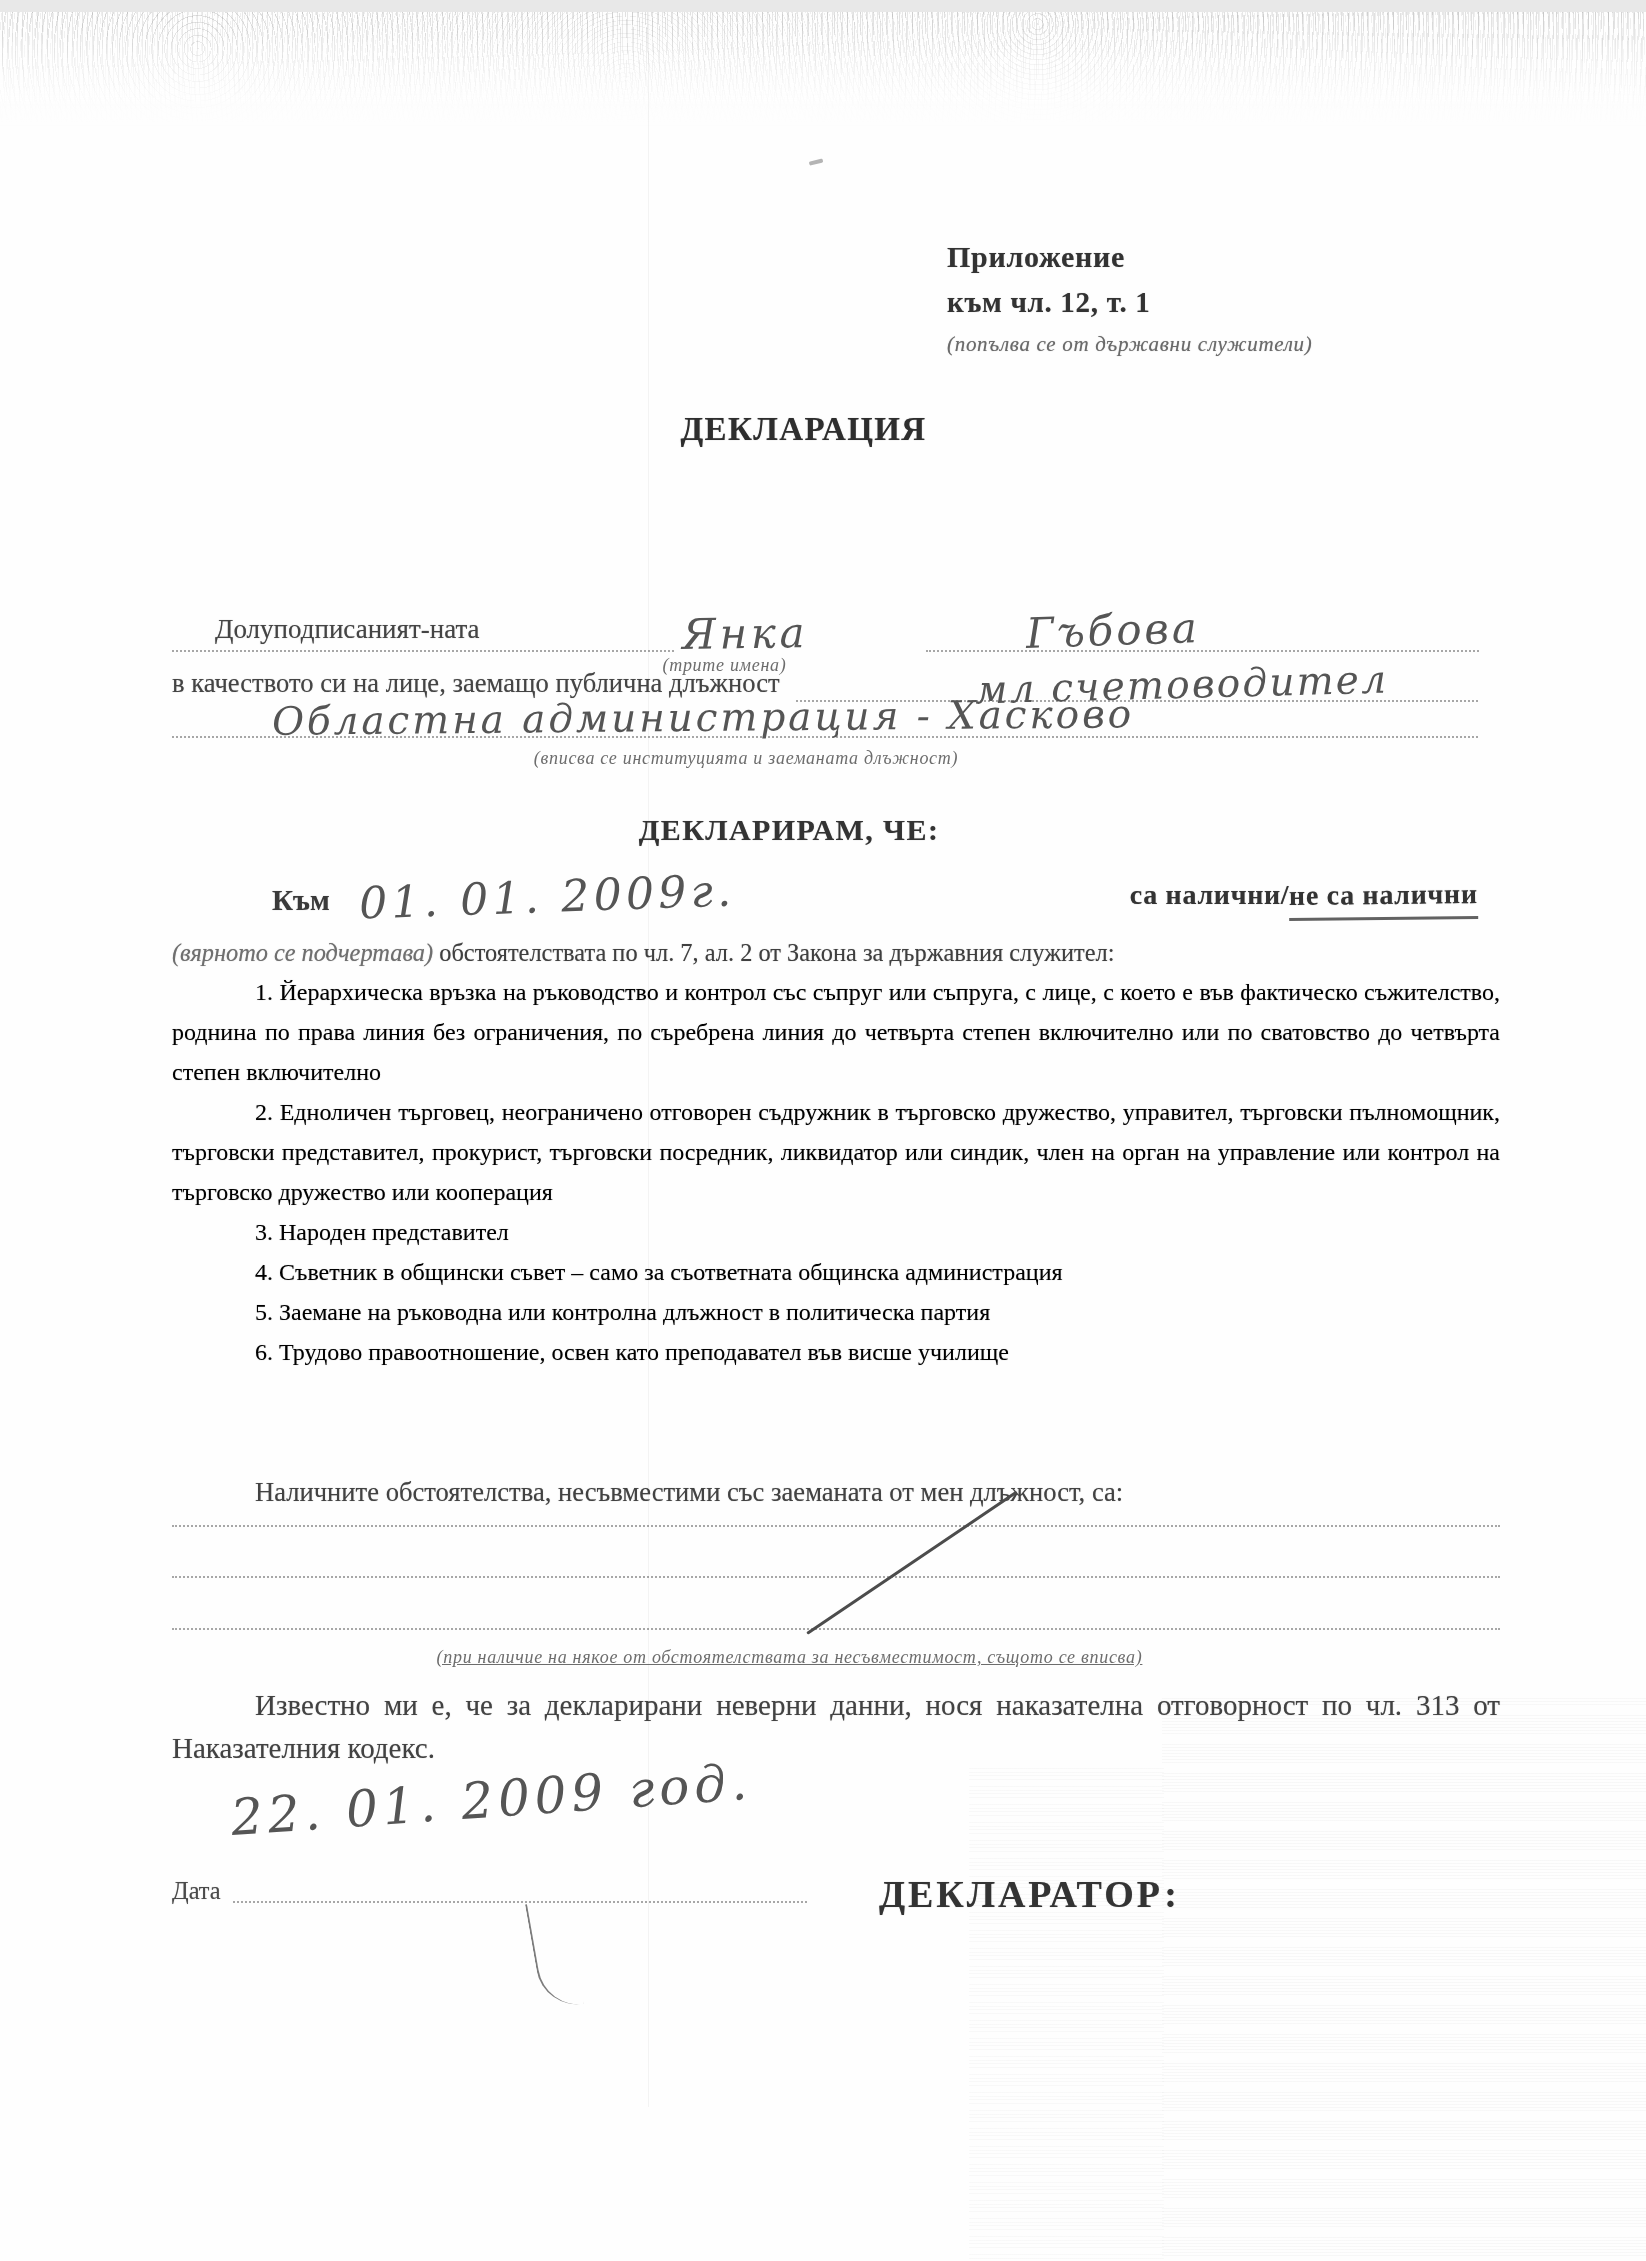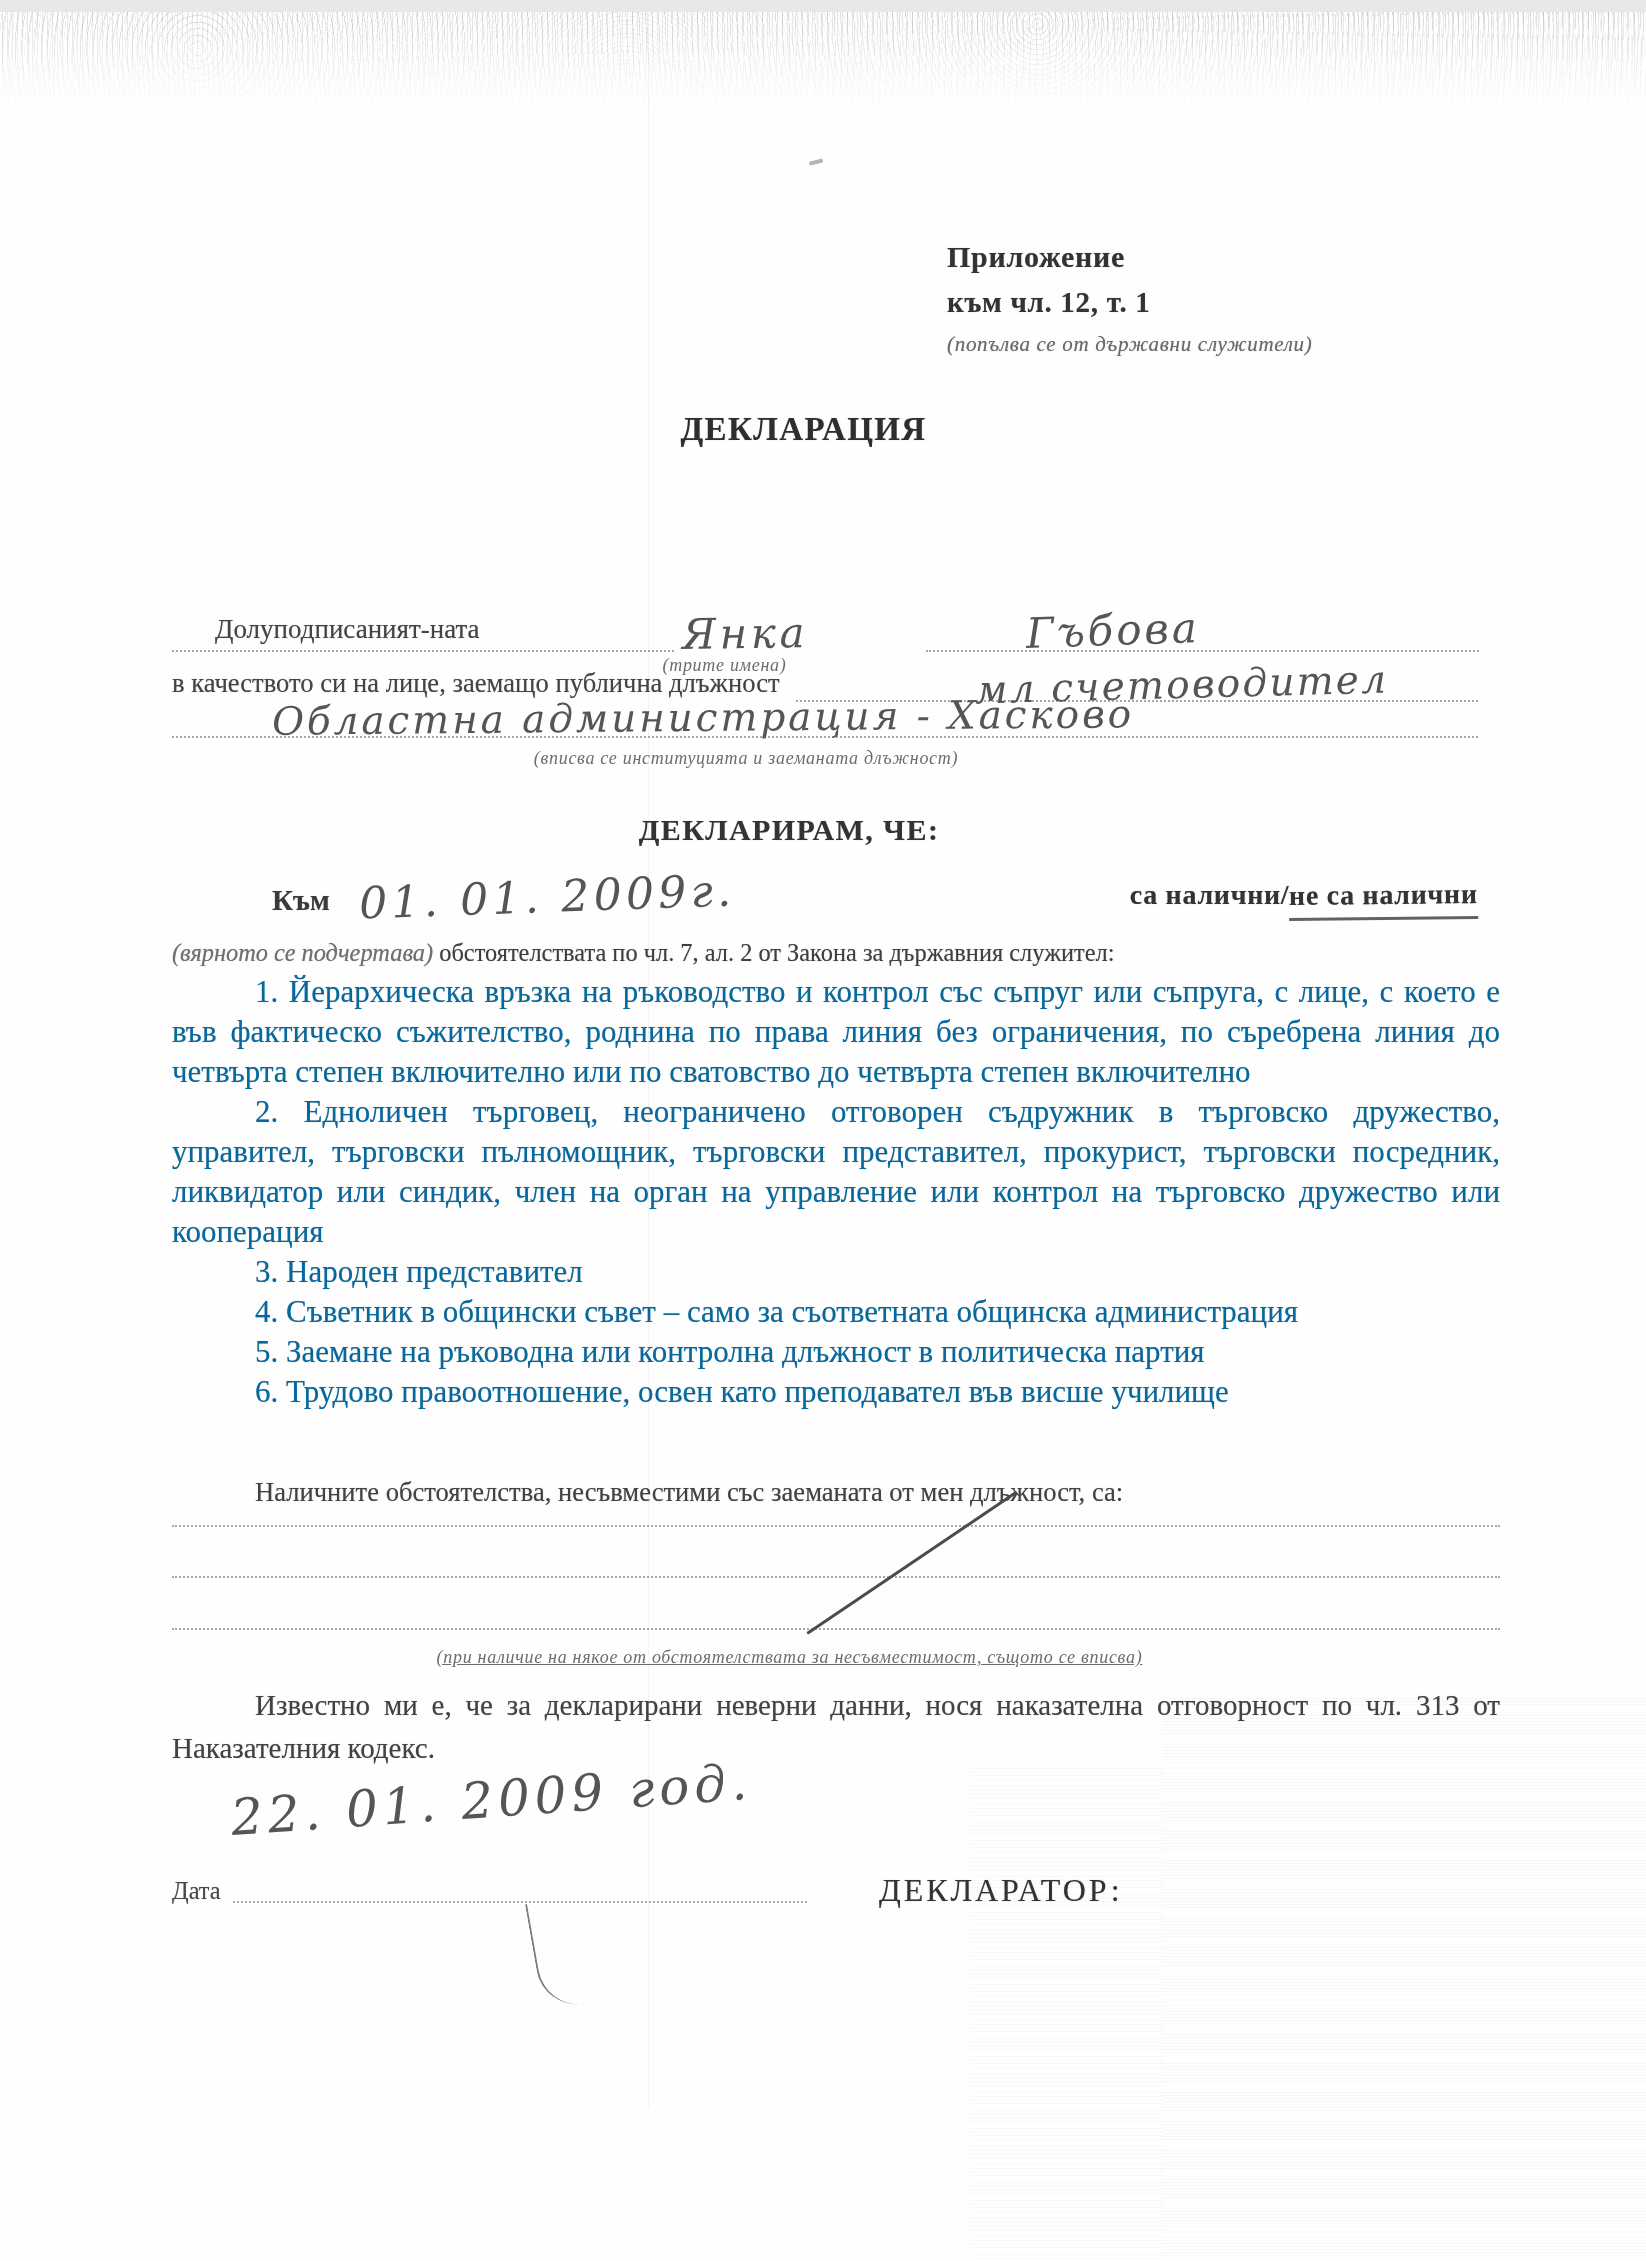--- a/index.html
+++ b/index.html
@@ -74,42 +74,42 @@
   .row-to{position:absolute; left:0; top:854px; width:1306px; height:55px;}
   .to-lbl{position:absolute; left:100px; bottom:4.3px; font-size:29px; font-weight:600; color:#3a3a3a;}
   .hw-date{position:absolute; left:187px; bottom:-1.4px; font-size:44px; letter-spacing:4.3px; transform:rotate(-2deg);}
   .avail{position:absolute; right:0; bottom:1.4px; font-size:28px; font-weight:bold; color:#333; letter-spacing:0.7px;}
   .avail-u{display:inline-block; border-bottom:3.6px solid rgba(70,70,70,.85); padding-bottom:5.7px; transform:rotate(-0.6deg);}
 
   .note-line{position:absolute; left:0; top:927px; width:1328px; font-size:24.4px; white-space:nowrap;}
   .note-em{font-style:italic; color:#6f6f6f;}
 
   .items{position:absolute; left:0; top:960px; width:1328px;}
-  .items p{margin:0; font-size:31px; line-height:40px; text-align:justify; text-indent:83px; color:#0369a1;}
+  .items p{margin:0; font-size:24px; line-height:40px; text-align:justify; text-indent:83px; color:#000000;}
 
   .lead{position:absolute; left:0; top:1465px; width:1328px; font-size:26.6px; text-indent:83px; color:#424242;}
 
   .dotline{position:absolute; left:0; width:1328px; height:0;}
 
   .slash{position:absolute; left:635px; top:1620px; width:253px; height:2.9px;
     background:#4c4c4c; border-radius:2.2px; transform-origin:left center; transform:rotate(-34deg);}
 
   .cap-incompat{position:absolute; left:151px; top:1635px; width:933px;text-decoration:underline;}
 
   .liability{position:absolute; left:0; top:1672px; width:1328px; font-size:29px; line-height:43px;
     text-indent:83px; text-align:justify; color:#424242;}
 
   .footer{position:absolute; left:0; top:1780px; width:1328px; height:215px;}
   .date-lbl{position:absolute; left:0; top:85px; font-size:24.4px; color:#4a4a4a;}
   .hw-footdate{position:absolute; left:61px; top:-2.9px; font-size:50px; letter-spacing:5px;
     transform:rotate(-4deg); transform-origin:left bottom;}
   .foot-dots{position:absolute; left:61px; top:109px; width:574px; height:0;}
   .flourish{position:absolute; left:362px; top:108px; width:39px; height:108px;
     border-left:2.9px solid rgba(80,80,80,.75); border-radius:0 0 0 65px; transform:rotate(-10deg);}
-  .declarator{position:absolute; left:707px; top:80px; font-size:32px; font-weight:normal;
+  .declarator{position:absolute; left:707px; top:80px; font-size:38px; font-weight:bold;
     color:#333; letter-spacing:2.9px;}
 </style>
 </head>
 <body>
 
 <div class="page">
 
   <div class="noise-top"></div>
   <div class="crease-v"></div>
   <div class="mark-top"></div>

